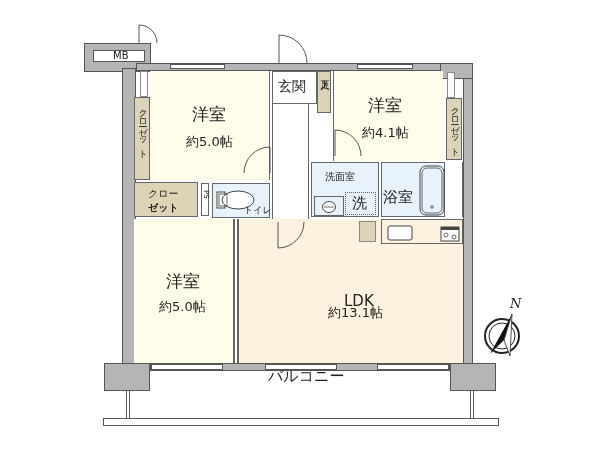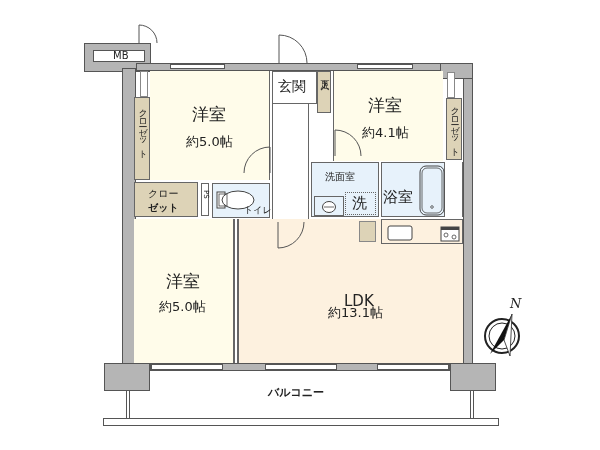--- a/index.html
+++ b/index.html
@@ -40,21 +40,21 @@
   <div class="abs wall" style="left:104px;top:363px;width:46px;height:28px;"></div>
   <div class="abs wall" style="left:450px;top:363px;width:46px;height:28px;"></div>
   <div class="abs wall" style="left:150px;top:363px;width:300px;height:8px;"></div>
   <div class="abs window" style="left:151px;top:364px;width:72px;height:6px;"></div>
   <div class="abs window" style="left:265px;top:364px;width:72px;height:6px;"></div>
   <div class="abs window" style="left:377px;top:364px;width:72px;height:6px;"></div>
 
   <div class="abs" style="left:103px;top:418px;width:396px;height:8px;border:1px solid #555;background:#fff;"></div>
   <div class="abs" style="left:126px;top:391px;width:4px;height:27px;border-left:1px solid #555;border-right:1px solid #555;"></div>
   <div class="abs" style="left:470px;top:391px;width:4px;height:27px;border-left:1px solid #555;border-right:1px solid #555;"></div>
-  <div class="label" style="left:268px;top:385px;font-size:11px;font-weight:bold;">バルコニー</div>
+  <div class="label" style="left:268px;top:367px;font-size:15px;">バルコニー</div>
 
   <div class="abs room-yellow" style="left:150px;top:71px;width:120px;height:109px;border-right:1px solid #666;"></div>
 
   <div class="abs closet" style="left:134px;top:97px;width:16px;height:83px;"></div>
   <div class="abs vtext" style="left:136px;top:102px;">クローゼット</div>
   <div class="abs" style="left:140px;top:71px;width:8px;height:26px;border:1px solid #888;background:#fff;"></div>
 
   <div class="label lbl-name" style="left:192px;top:103px;">洋室</div>
   <div class="label lbl-size" style="left:186px;top:133px;">約5.0帖</div>
 

